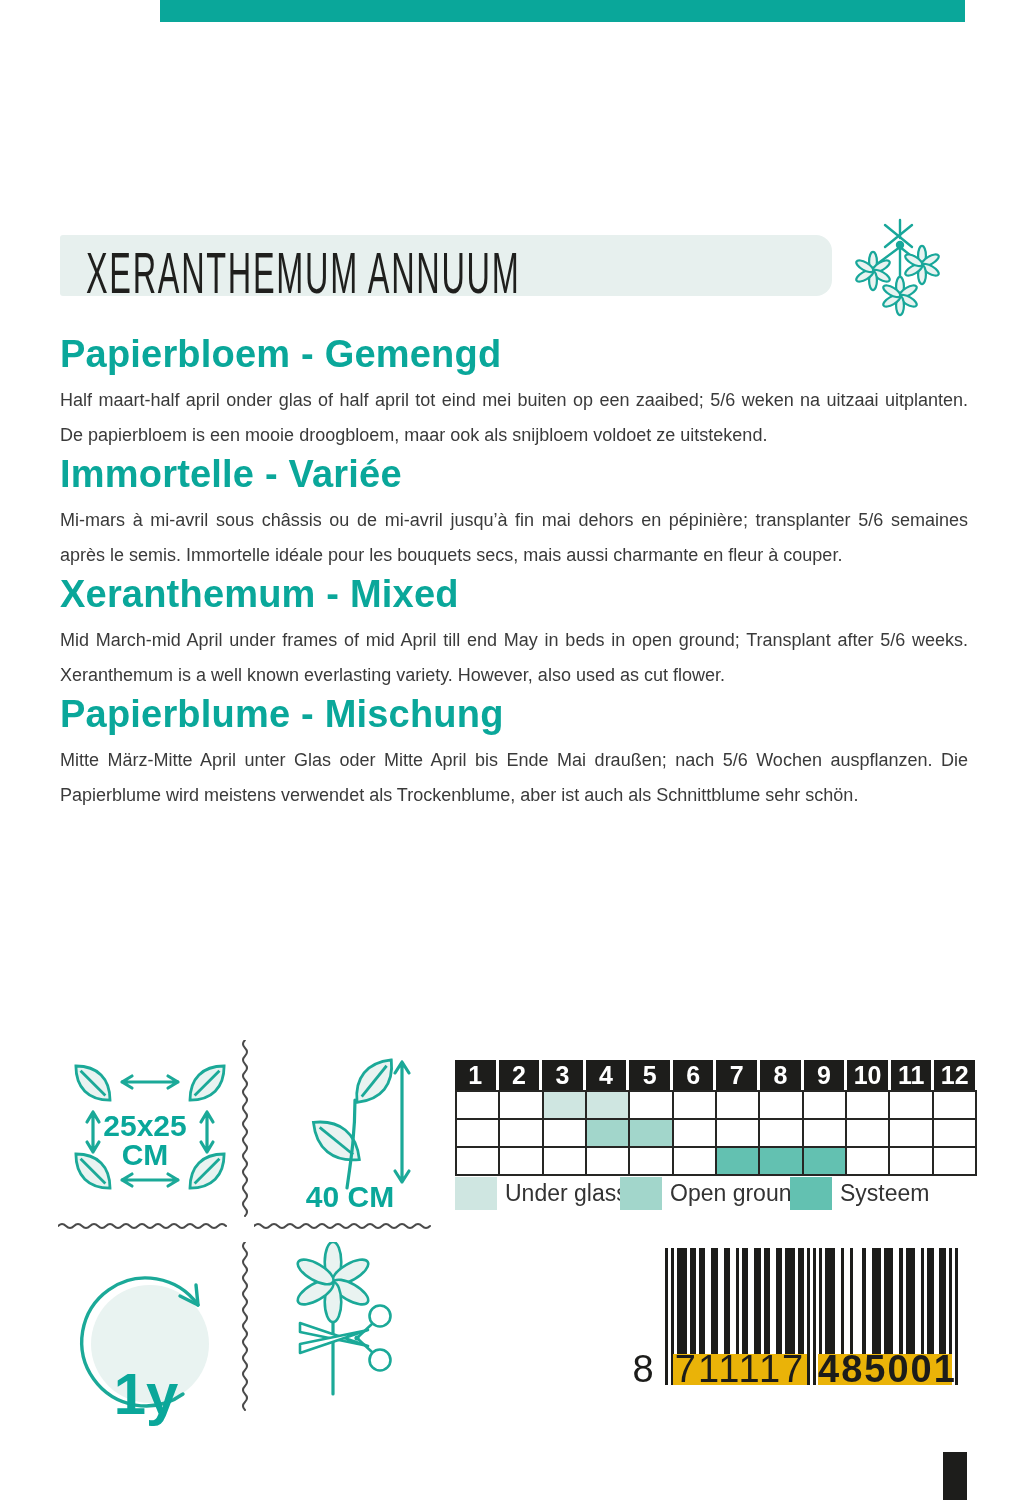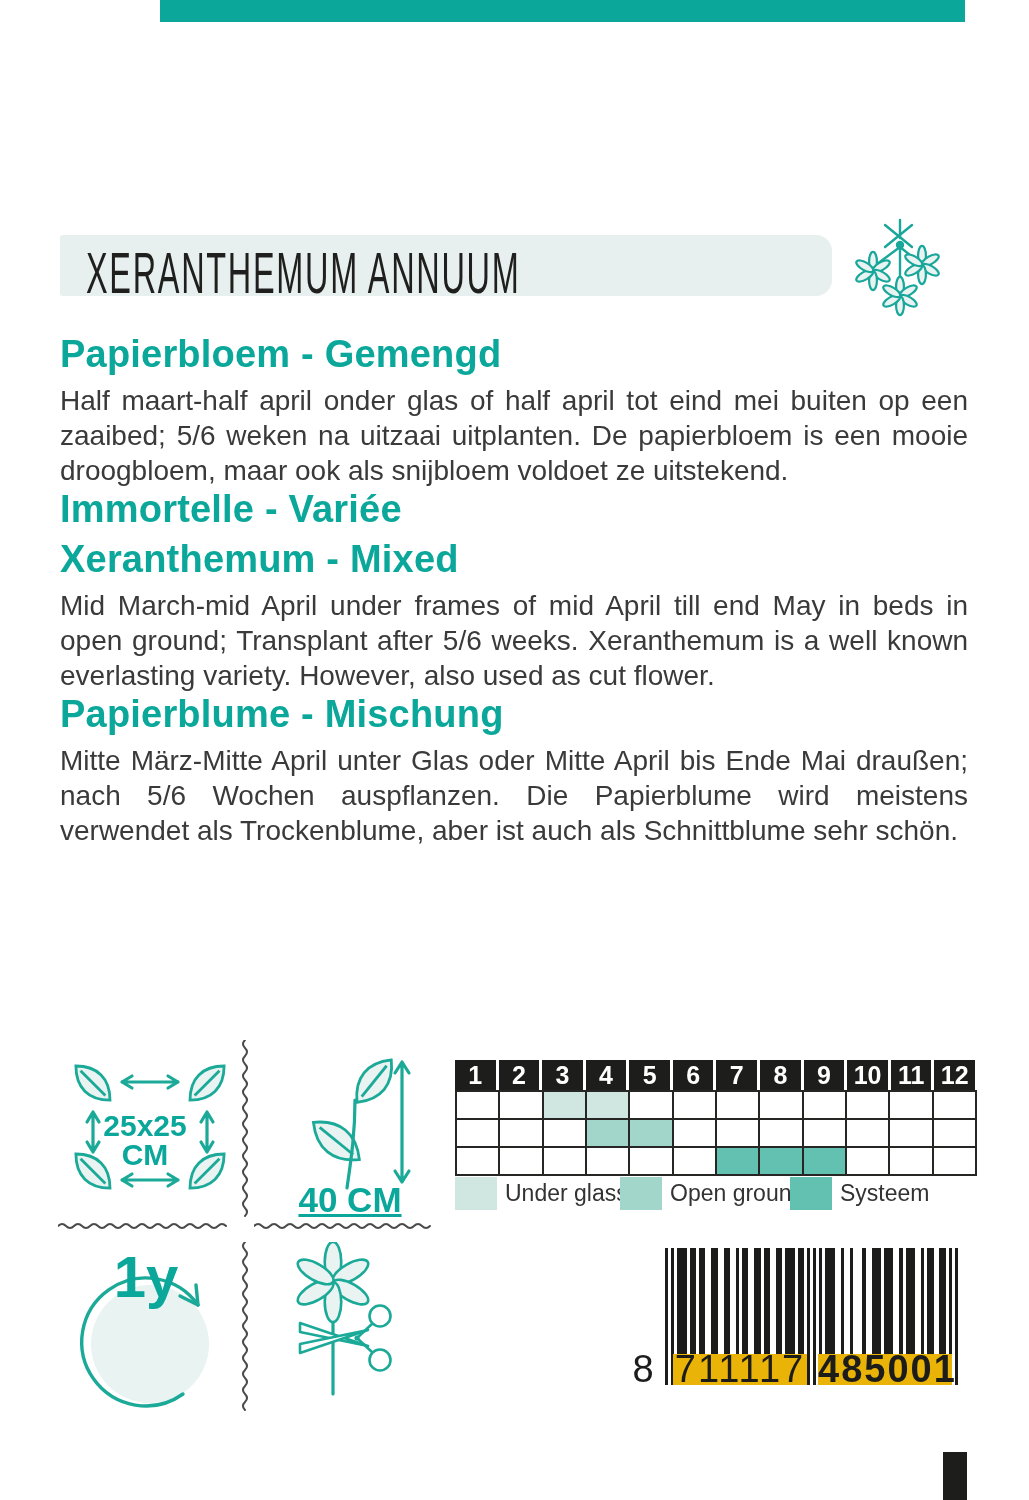--- a/index.html
+++ b/index.html
@@ -25,28 +25,28 @@
   .banner-title{
     position:absolute;left:26px;top:4px;white-space:nowrap;
     font-size:58px;font-weight:400;color:var(--ink);letter-spacing:3px;
     transform:scale(0.56,1.0);transform-origin:left top;
   }
   
   .bouquet{position:absolute;left:842px;top:214px;}
   
   .sections{position:absolute;left:60px;top:333px;width:908px;}
   .sec-h{margin:0 0 7px 0;font-size:38px;font-weight:bold;color:var(--teal);letter-spacing:0.2px;}
-  .sec-p{margin:0 0 26px 0;font-size:28px;line-height:35px;text-align:justify;color:var(--body);}
+  .sec-p{margin:0 0 26px 0;font-size:18px;line-height:35px;text-align:justify;color:var(--body);}
   .sec-p:last-child{margin-bottom:0;}
   
   .abs{position:absolute;}
   .icon-label{position:absolute;color:var(--teal);font-weight:bold;text-align:center;}
   .lbl-spacing{left:75px;top:1111px;width:140px;font-size:30px;line-height:29px;}
-  .lbl-height{left:270px;top:1180px;width:160px;font-size:35px;text-decoration:underline;}
-  .lbl-annual{left:91px;top:1243px;width:110px;font-size:58px;}
+  .lbl-height{left:270px;top:1180px;width:160px;font-size:30px;}
+  .lbl-annual{left:91px;top:1360px;width:110px;font-size:58px;}
   svg{display:block;}
   .wave path{stroke:#4b4b4b;stroke-width:2;fill:none;stroke-linecap:round;}
   
   .cal-head{position:absolute;left:455px;top:1060px;width:520px;height:30px;
     display:grid;grid-template-columns:repeat(12,1fr);column-gap:3px;}
   .cal-m{background:var(--table-black);color:#fff;font-weight:bold;font-size:25px;
     line-height:31px;text-align:center;}
   .cal-body{position:absolute;left:455px;top:1090px;width:520px;
     display:grid;grid-template-columns:repeat(12,1fr);grid-auto-rows:28px;
     border-top:2px solid #262624;border-left:2px solid #262624;}
@@ -110,20 +110,21 @@
     </svg>
   </div>
 
   <div class="sections" id="sections">
       <section class="lang-section">
         <h2 class="sec-h">Papierbloem - Gemengd</h2>
         <p class="sec-p">Half maart-half april onder glas of half april tot eind mei buiten op een zaaibed; 5/6 weken na uitzaai uitplanten. De papierbloem is een mooie droogbloem, maar ook als snijbloem voldoet ze uitstekend.</p>
       </section>
       <section class="lang-section">
         <h2 class="sec-h">Immortelle - Variée</h2>
+        <p class="sec-p">Mi-mars à mi-avril sous châssis ou de mi-avril jusqu’à fin mai dehors en pépinière; transplanter 5/6 semaines après le semis. Immortelle idéale pour les bouquets secs, mais aussi charmante en fleur à couper.</p>
       </section>
       <section class="lang-section">
         <h2 class="sec-h">Xeranthemum - Mixed</h2>
         <p class="sec-p">Mid March-mid April under frames of mid April till end May in beds in open ground; Transplant after 5/6 weeks. Xeranthemum is a well known everlasting variety. However, also used as cut flower.</p>
       </section>
       <section class="lang-section">
         <h2 class="sec-h">Papierblume - Mischung</h2>
         <p class="sec-p">Mitte März-Mitte April unter Glas oder Mitte April bis Ende Mai draußen; nach 5/6 Wochen auspflanzen. Die Papierblume wird meistens verwendet als Trockenblume, aber ist auch als Schnittblume sehr schön.</p>
       </section>
     </div>

